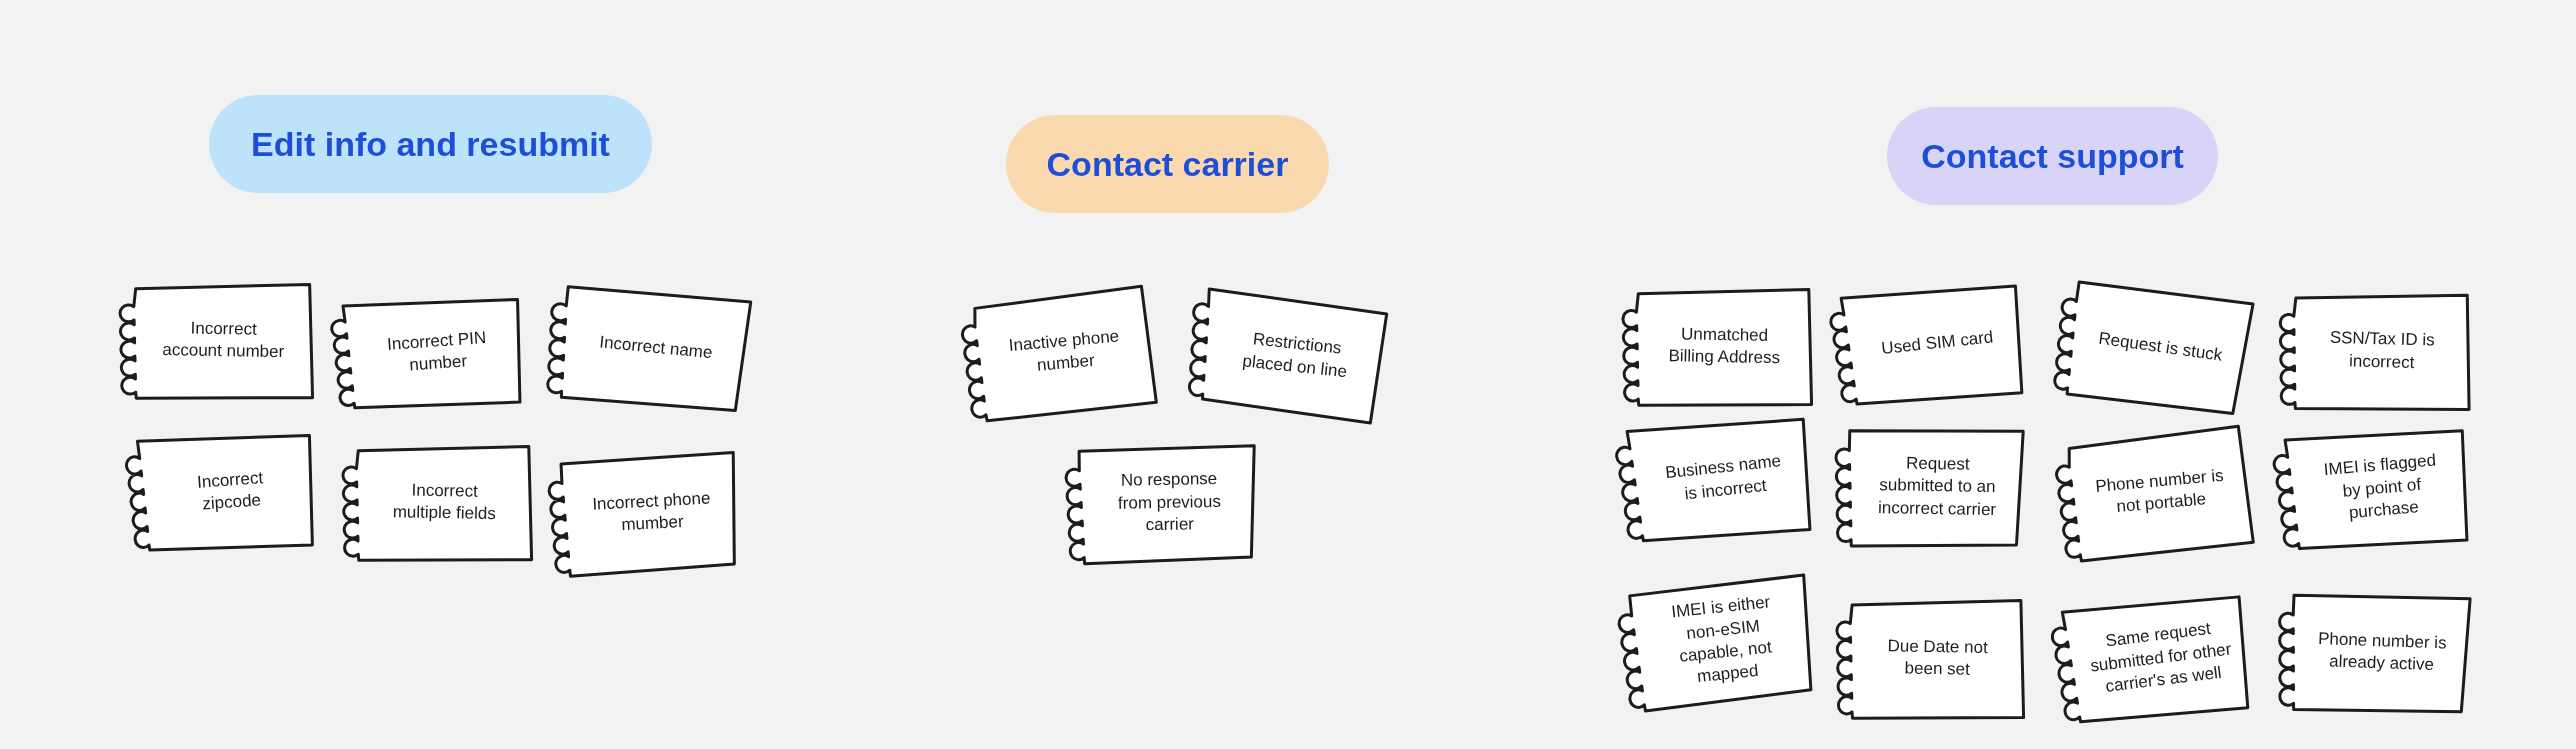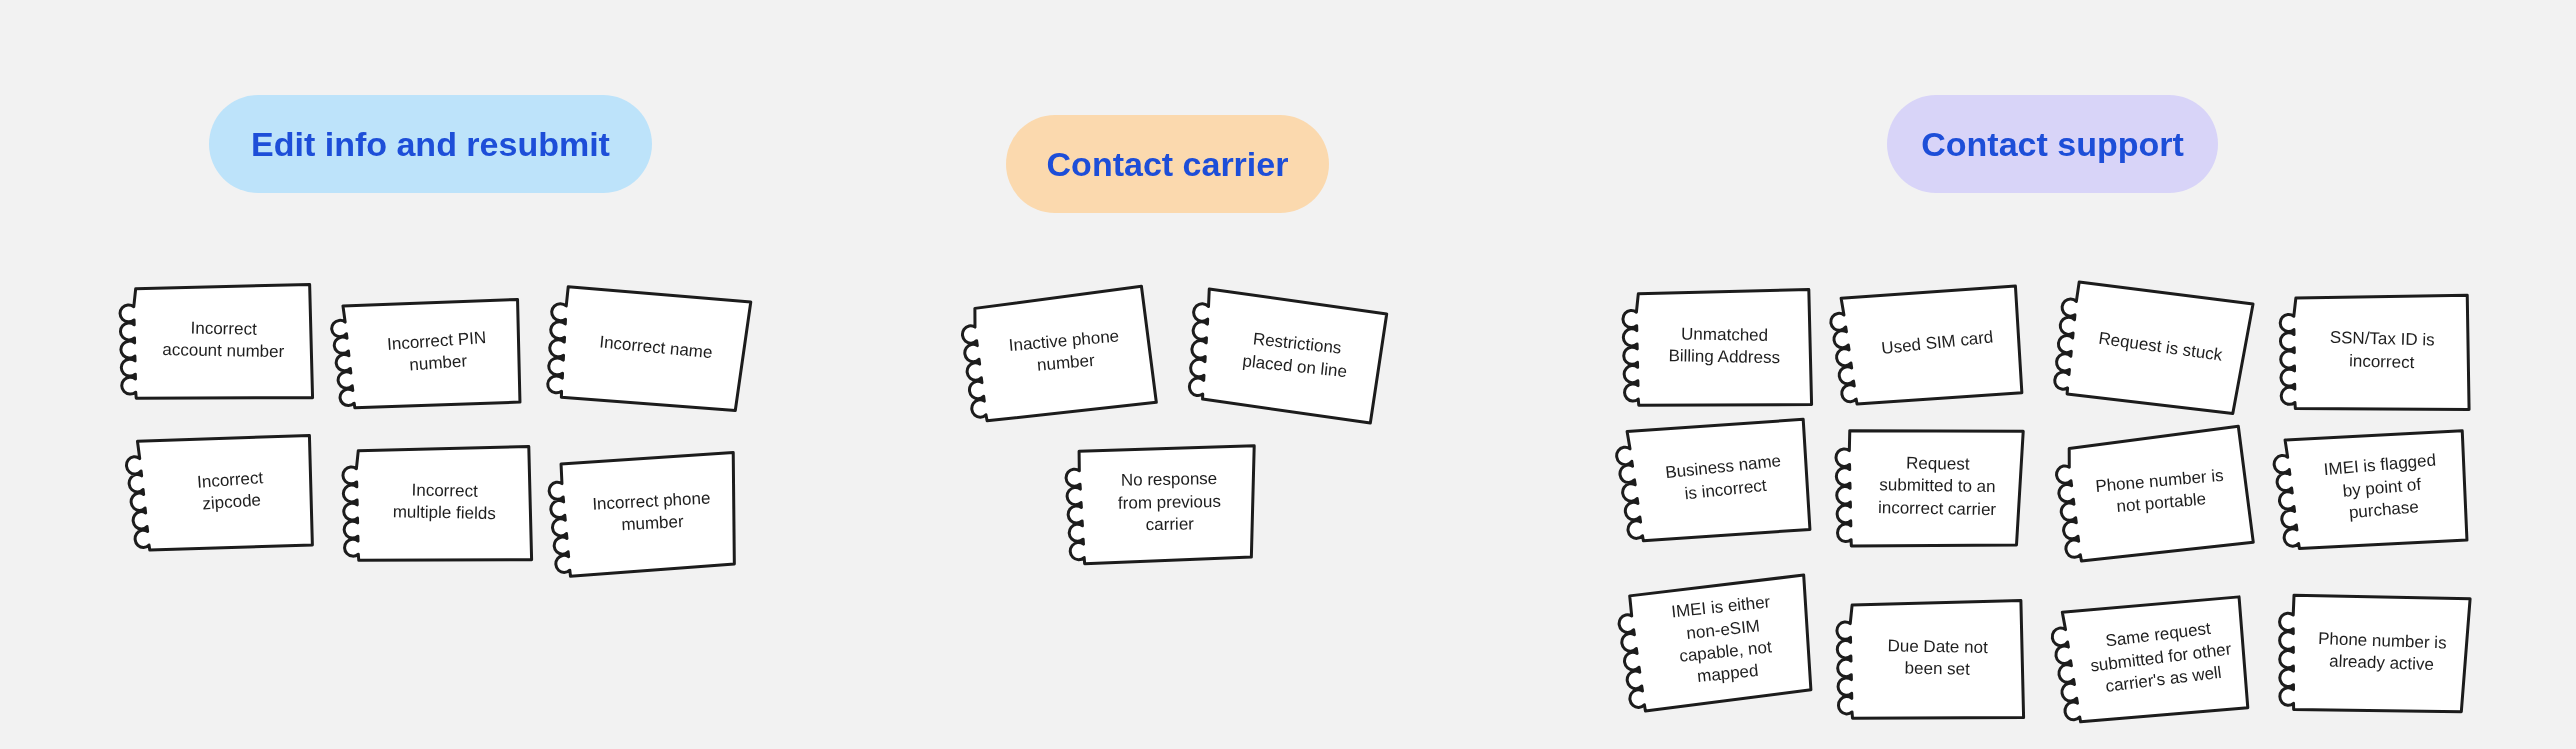--- a/index.html
+++ b/index.html
@@ -24,21 +24,21 @@
   }
   .pill .pill-label {
     font-size: 34px;
     font-weight: 700;
     letter-spacing: 0px;
     color: #1d4ed8;
     white-space: nowrap;
   }
   .pill-blue   { background: #BDE3FA; }
   .pill-orange { background: #FBD9AE; }
-  .pill-purple { background: #D8D4F8; }
+  .pill-purple { background: #D8D4F8; margin-top: 12px; }
 
   
   .note {
     position: absolute;
     transform: rotate(var(--rot, 0deg));
     transform-origin: center center;
   }
   .paper {
     position: absolute;
     left: 0; top: 0;

